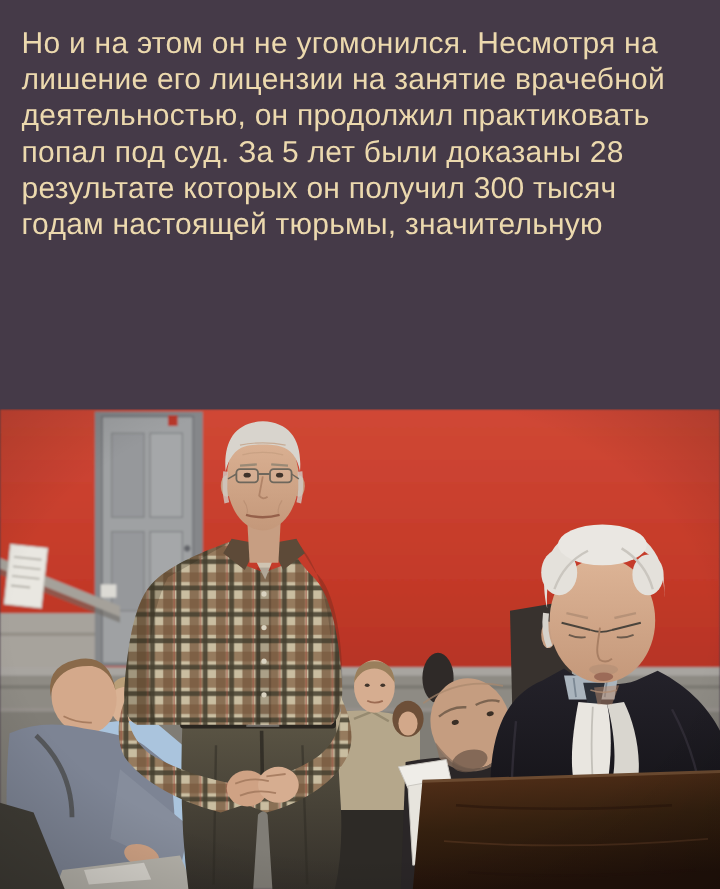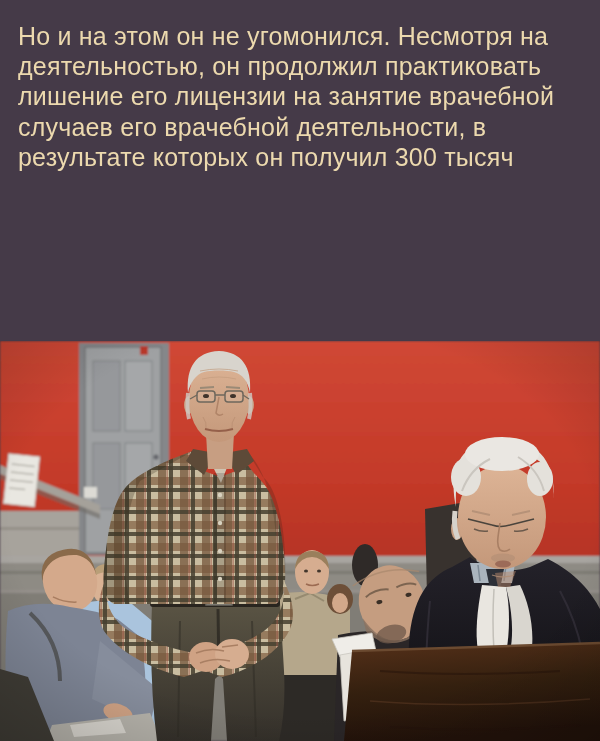--- a/index.html
+++ b/index.html
@@ -21,24 +21,25 @@
   figure.photo{margin:0;width:600px;height:400px;display:block;position:absolute;top:341px;left:0;}
   figure.photo svg{display:block;}
 </style>
 </head>
 <body>
 
 <div class="page">
 
   <div class="caption">
     <div class="ln">Но и на этом он не угомонился. Несмотря на</div>
+    <div class="ln">лишение его лицензии на занятие врачебной</div>
     <div class="ln">деятельностью, он продолжил практиковать</div>
-    <div class="ln">лишение его лицензии на занятие врачебной</div>
-    <div class="ln">случаев его врачебной деятельности, в</div>
+    <div class="ln">попал под суд. За 5 лет были доказаны 28</div>
     <div class="ln">результате которых он получил 300 тысяч</div>
+    <div class="ln">годам настоящей тюрьмы, значительную</div>
   </div>
 
   <figure class="photo" role="img" aria-label="Courtroom photo: elderly gray-haired man with glasses standing in a plaid shirt, hands clasped; a lawyer in black robe with white jabot reads at a dark wooden lectern in the right foreground; spectators sit along gray wainscoted walls beneath a red wall; gray paneled door and a small notice sign on the left.">
   <svg width="600" height="400" viewBox="0 0 600 400" xmlns="http://www.w3.org/2000/svg">
     <defs>
       <linearGradient id="wallRed" x1="0" y1="0" x2="0" y2="1">
         <stop offset="0" stop-color="#d04835"></stop>
         <stop offset="0.6" stop-color="#c43a29"></stop>
         <stop offset="1" stop-color="#b43324"></stop>
       </linearGradient>

